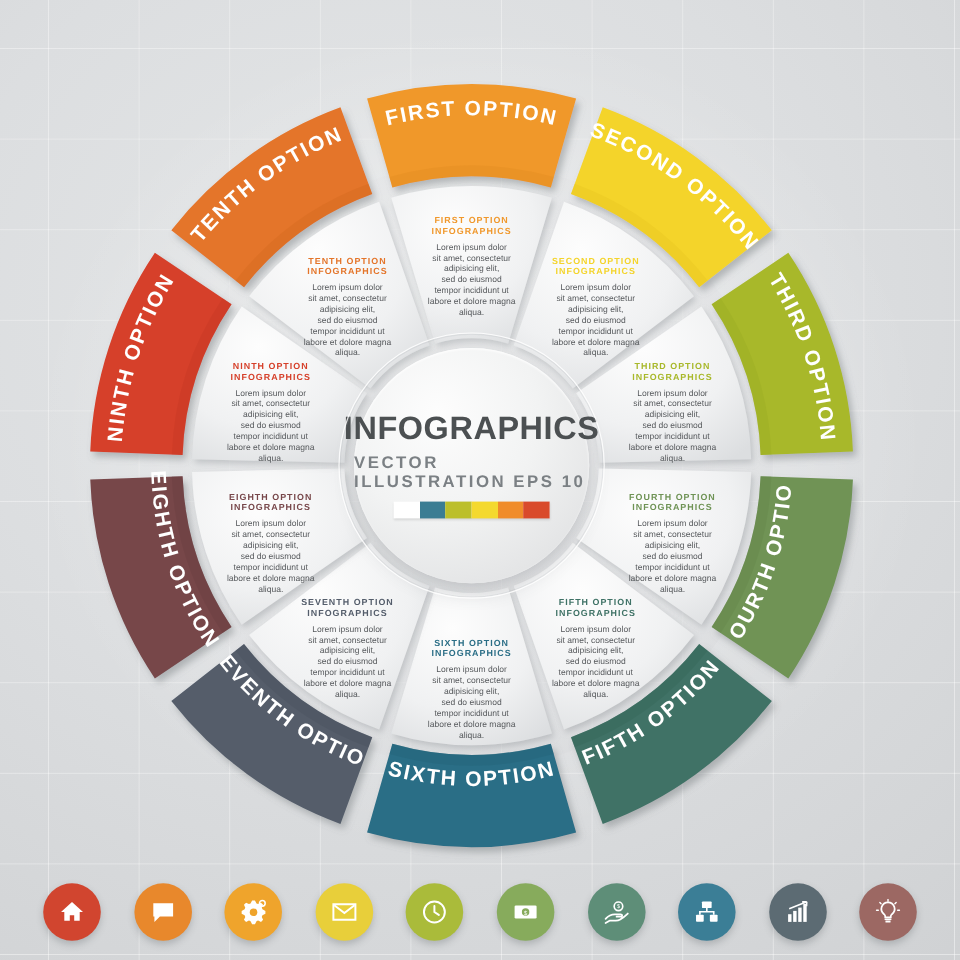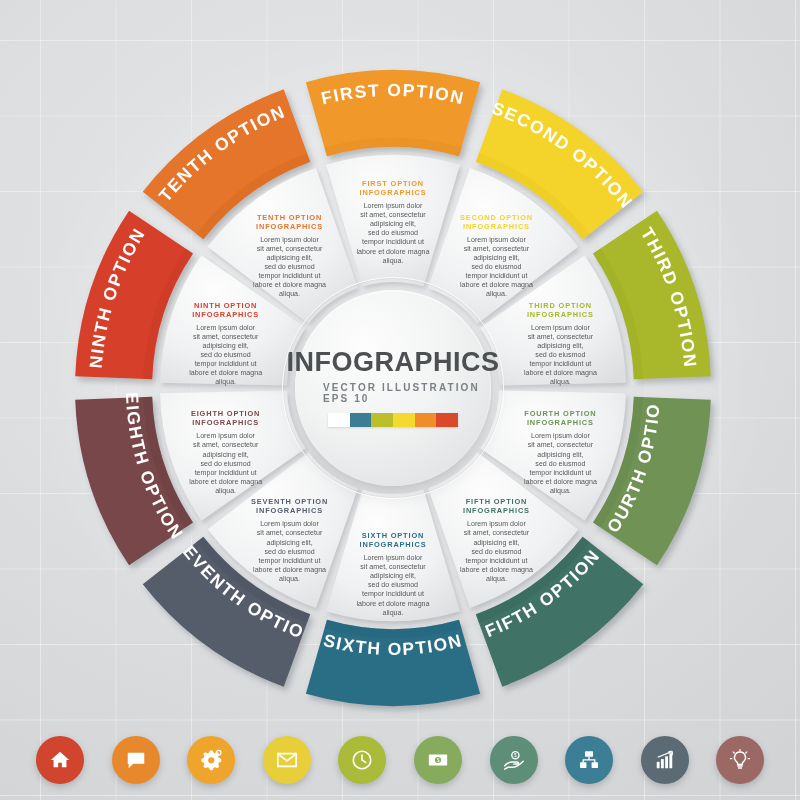--- a/index.html
+++ b/index.html
@@ -57,21 +57,21 @@
     position:absolute;left:-13px;top:-13px;width:220px;height:220px;border-radius:50%;
     border:1px solid rgba(255,255,255,.85);
     box-shadow:inset 0 0 0 1px rgba(160,165,170,.18);
     pointer-events:none;
   }
   .hub-title{
     font-weight:700;font-size:27px;letter-spacing:.5px;color:#4c5052;
     line-height:1;margin:0 0 6px 0;
   }
   .hub-sub{
-    font-size:10px;letter-spacing:2.1px;color:#7b8084;font-weight:700;margin-bottom:9px;margin-left:28px;
+    font-size:14px;letter-spacing:2.1px;color:#7b8084;font-weight:700;margin-bottom:9px;
   }
   .hub-swatches{display:flex;width:130px;height:14px;box-shadow:0 1px 2px rgba(0,0,0,.12);}
   .hub-swatches i{flex:1;display:block;}
 
   
   .icon-row{position:absolute;left:0;top:736px;width:800px;height:50px;}
   .icon-btn{
     position:absolute;top:0;width:48px;height:48px;border-radius:50%;
     display:flex;align-items:center;justify-content:center;
     box-shadow:0 3px 6px rgba(90,95,100,.30);

